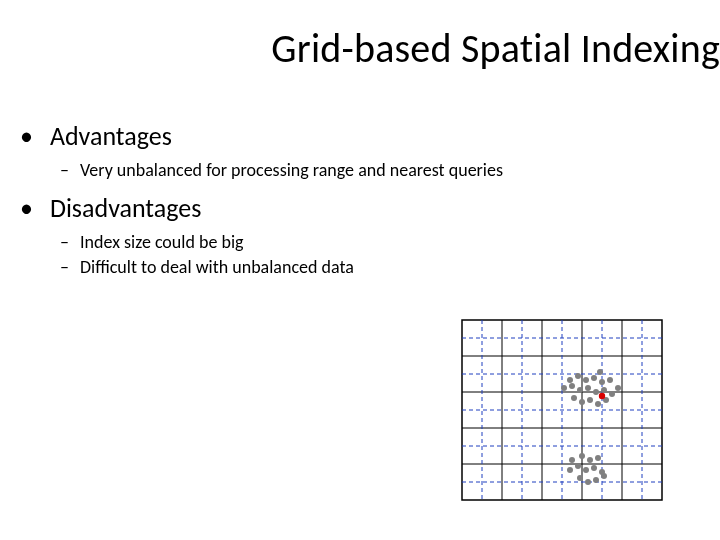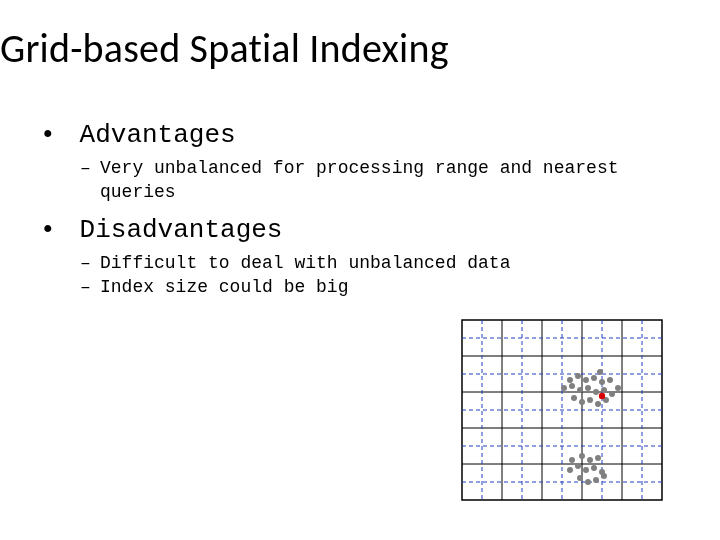--- a/index.html
+++ b/index.html
@@ -15,31 +15,30 @@
     position: relative;
     width: 720px;
     height: 540px;
     box-sizing: border-box;
   }
   .title {
     position: absolute;
     top: 24px;
     left: 0;
     width: 720px;
-    text-align: left;
+    text-align: right;
     font-size: 40px;
     font-weight: 400;
     letter-spacing: 0.2px;
   }
   .body {
     position: absolute;
     top: 120px;
-    left: 44px;
+    left: 24px;
     width: 640px;
-    font-family: Liberation Mono, monospace;
   }
   ul.level1 {
     margin: 0;
     padding: 0;
     list-style: none;
   }
   ul.level1 > li {
     font-size: 26px;
     margin-bottom: 4px;
   }
@@ -82,22 +81,22 @@
     <ul class="level1">
       <li>
         <span>Advantages</span>
         <ul class="level2">
           <li>Very unbalanced for processing range and nearest queries</li>
         </ul>
       </li>
       <li>
         <span>Disadvantages</span>
         <ul class="level2">
+          <li>Index size could be big</li>
           <li>Difficult to deal with unbalanced data</li>
-          <li>Index size could be big</li>
         </ul>
       </li>
     </ul>
   </div>
 
   <svg class="diagram" viewBox="0 0 220 200">
 
     <rect x="10" y="10" width="200" height="180" fill="none" stroke="#000" stroke-width="1.5"></rect>
 
     <g stroke="#000" stroke-width="1">

